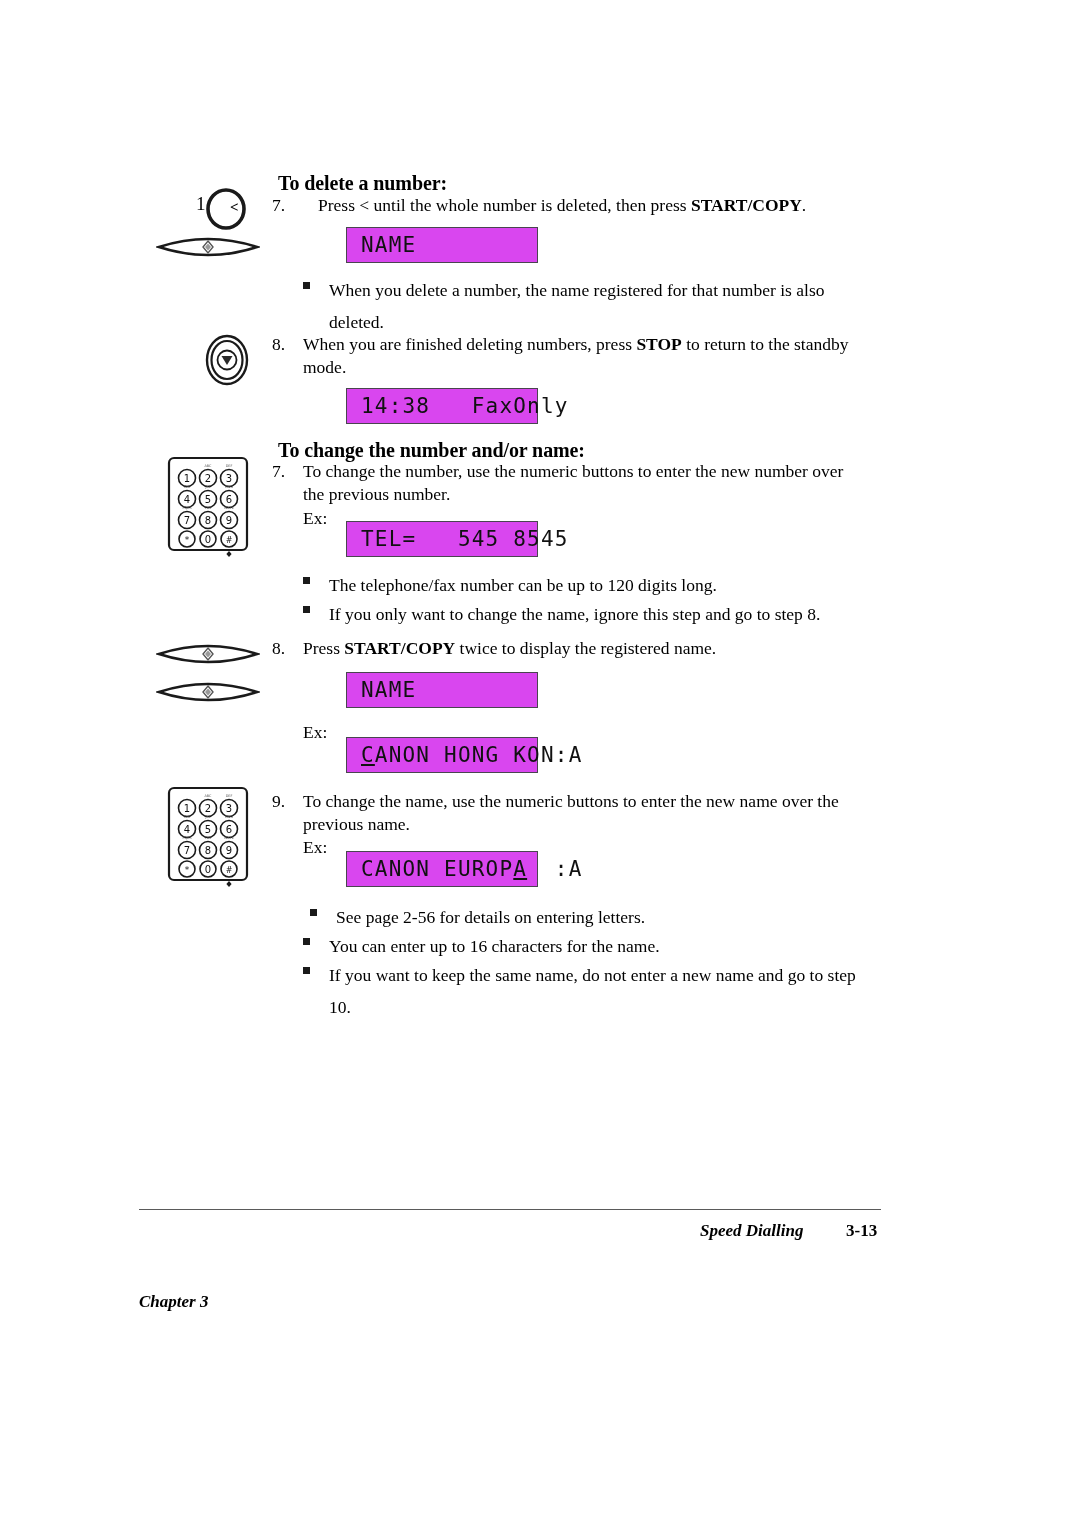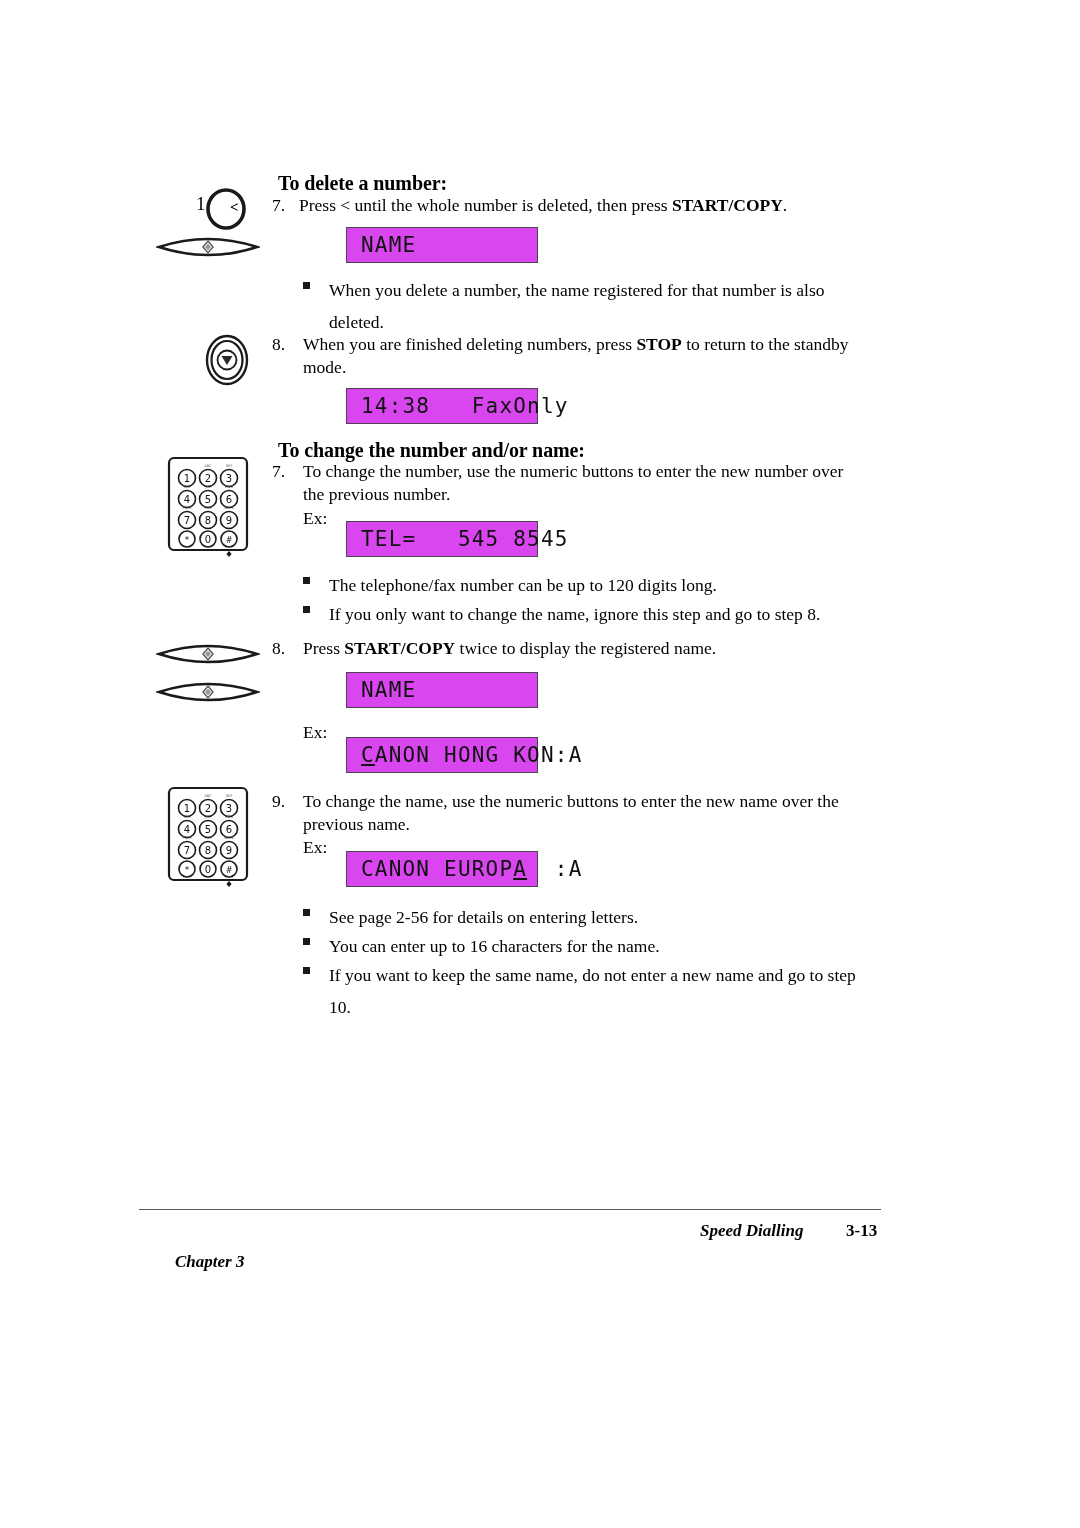--- a/index.html
+++ b/index.html
@@ -259,21 +259,21 @@
           <text x="41" y="53">TUV</text>
           <text x="62" y="53">WXYZ</text>
       </g>
       <path d="M62 95 l2.6 3 l-2.6 3 l-2.6 -3 Z" fill="#1a1a1a"></path>
     </svg>
   </div>
 
   <div class="sect-head" style="left:278px; top:172px;">To delete a number:</div>
 
   <div class="step-num" style="left:272px; top:194px;">7.</div>
-  <div class="step-body" style="left:299px; top:194px; width:572px;">
+  <div class="step-body" style="left:318px; top:194px; width:572px;">
     <span>Press &lt; until the whole number is deleted, then press </span><b>START/COPY</b><span>.</span>
   </div>
 
   <div class="lcd" style="left:346px; top:227px; width:192px; height:36px;">
     <span class="lcd-text">NAME</span>
   </div>
 
   <div class="bullet-row" style="left:303px; top:274px; width:575px; height:48px;">
     <span class="bullet-sq"></span>
     <span class="bullet-text">When you delete a number, the name registered for that number is also deleted.</span>
@@ -325,31 +325,31 @@
 
   <div class="step-num" style="left:272px; top:790px;">9.</div>
   <div class="step-body" style="left:303px; top:790px; width:572px;">To change the name, use the numeric buttons to enter the new name over the previous name.</div>
 
   <div class="ex-label" style="left:303px; top:837px;">Ex:</div>
 
   <div class="lcd" style="left:346px; top:851px; width:192px; height:36px;">
     <span class="lcd-text"><span>CANON EUROP</span><u>A</u><span>  :A</span></span>
   </div>
 
-  <div class="bullet-row" style="left:303px; top:901px; width:575px; height:26px;text-align:center;">
+  <div class="bullet-row" style="left:310px; top:901px; width:575px; height:26px;text-align:center;">
     <span class="bullet-sq"></span>
     <span class="bullet-text">See page 2-56 for details on entering letters.</span>
   </div>
   <div class="bullet-row" style="left:303px; top:930px; width:575px; height:26px;">
     <span class="bullet-sq"></span>
     <span class="bullet-text">You can enter up to 16 characters for the name.</span>
   </div>
   <div class="bullet-row" style="left:303px; top:959px; width:560px; height:48px;">
     <span class="bullet-sq"></span>
     <span class="bullet-text">If you want to keep the same name, do not enter a new name and go to step 10.</span>
   </div>
 
   <div class="footer-rule" style="left:139px; top:1209px; width:742px;"></div>
-  <div class="footer-left" style="left:139px; top:1252px;margin-left:36px;">Chapter 3</div>
+  <div class="footer-left" style="left:139px; top:1292px;">Chapter 3</div>
   <div class="footer-right" style="left:700px; top:1221px;">Speed Dialling</div>
   <div class="footer-page" style="left:820px; top:1221px;">3-13</div>
 
 </div>
 
 </body></html>

